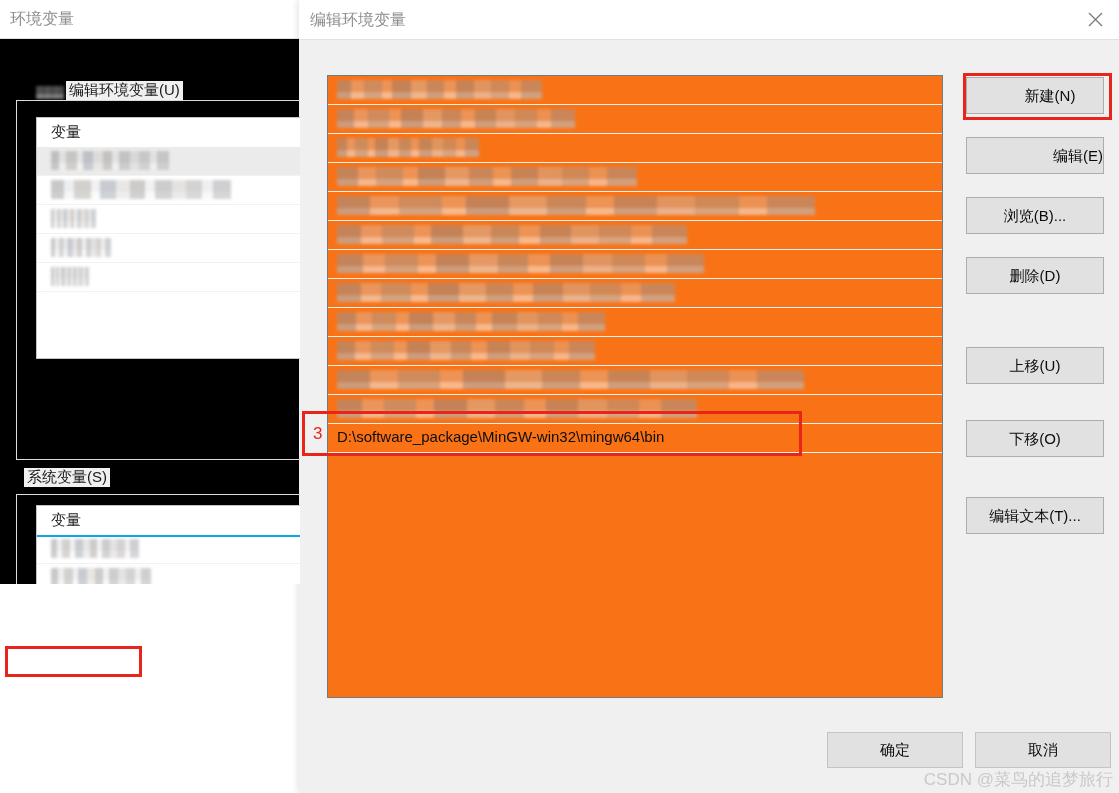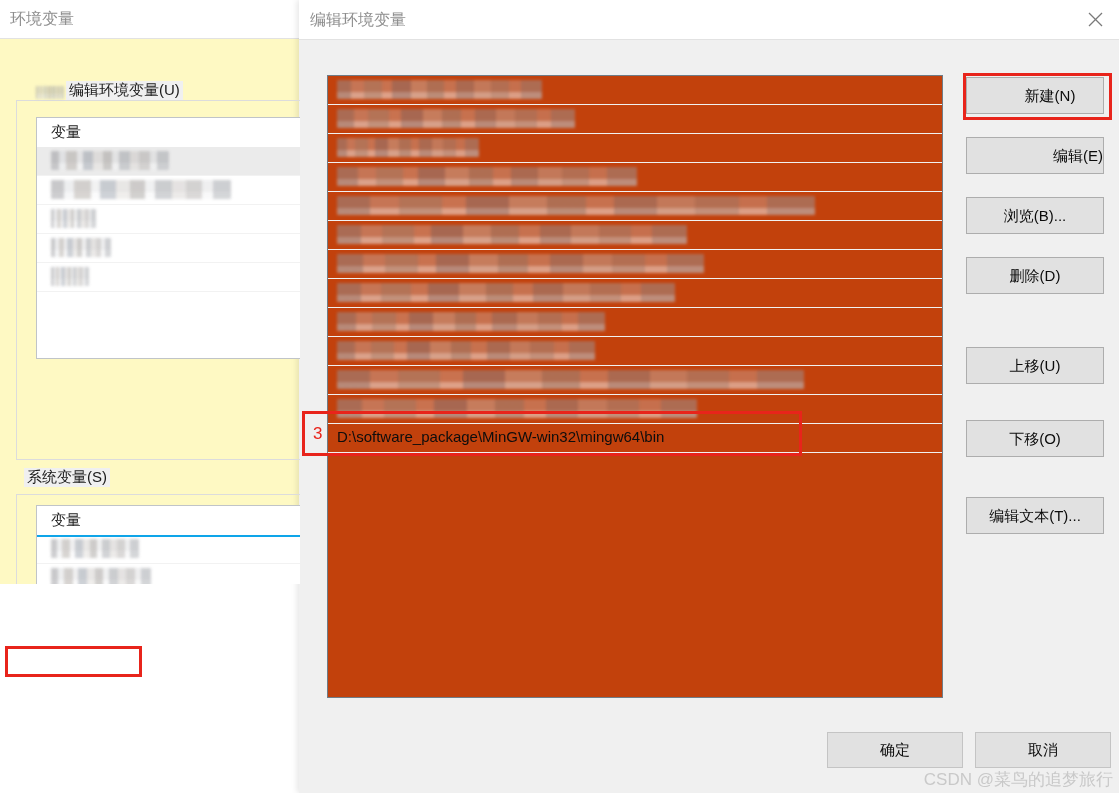--- a/index.html
+++ b/index.html
@@ -15,21 +15,21 @@
     position: relative;
     -webkit-font-smoothing: antialiased;
   }
 
   
   #bg-window {
     position: absolute;
     left: 0; top: 0;
     width: 300px;
     height: 584px;
-    background: #fef9c3;
+    background: #000000;
     overflow: hidden;
   }
   #bg-titlebar {
     position: absolute;
     left: 0; top: 0;
     width: 300px;
     height: 38px;
     background: #ffffff;
     border-bottom: 1px solid #e2e2e2;
   }
@@ -150,21 +150,21 @@
     justify-content: center;
     cursor: pointer;
     background: #ffffff;
   }
   #dlg-close svg { display: block; }
 
   #path-listbox {
     position: absolute;
     left: 28px; top: 75px;
     width: 616px; height: 623px;
-    background: #c2410c;
+    background: #f97316;
     border: 1px solid #6f7c87;
     box-sizing: border-box;
     overflow: hidden;
   }
   #path-rows { position: absolute; left:0; top:0; right:0; }
   .p-row {
     position: relative;
     height: 29px;
     border-bottom: 1px solid #f1f1f1;
     box-sizing: border-box;

